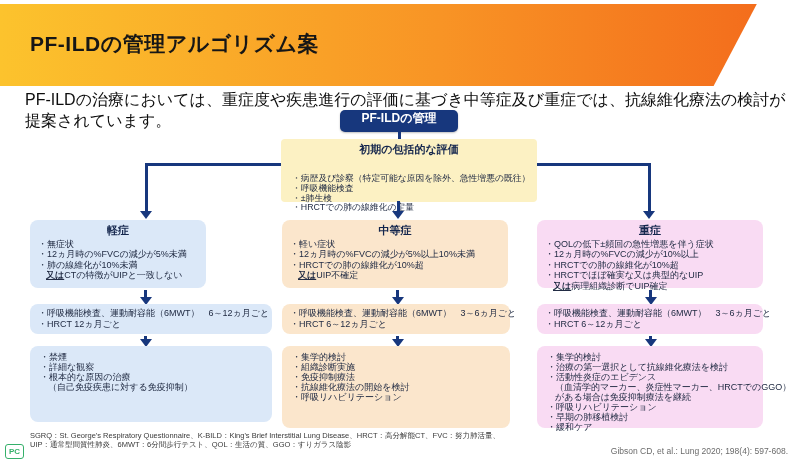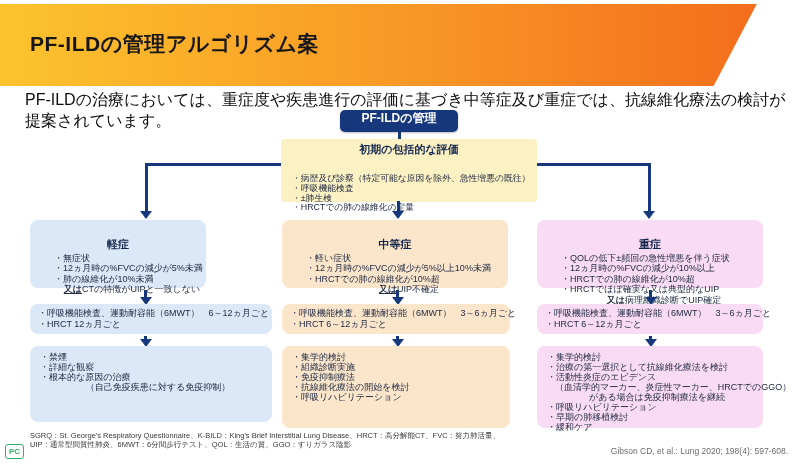--- a/index.html
+++ b/index.html
@@ -24,26 +24,26 @@
         border-right:6px solid transparent;border-top:8px solid var(--navy);}
   
   .assess{position:absolute;left:281px;top:139px;width:256px;height:63px;border-radius:4px;
         padding:0;box-sizing:border-box;}
   .assess .box-title{font-size:11px;font-weight:bold;text-align:center;color:#14264d;
         margin:3px 0 17px 0;}
   .assess .lines{padding:0 6px 0 11px;font-size:8.8px;line-height:9.8px;color:#222c44;}
   
   .col{position:absolute;top:220px;}
   .box{position:absolute;box-sizing:border-box;border-radius:8px;color:#222c44;}
-  .sev{font-size:11px;font-weight:bold;text-align:center;color:#14264d;padding-top:17px;}
+  .sev{font-size:11px;font-weight:bold;text-align:center;color:#14264d;padding-top:3px;}
   .lines .line{white-space:nowrap;}
-  .crit .lines{padding:1px 4px 0 8px;font-size:9px;line-height:10.4px;margin-left:16px;}
+  .crit .lines{padding:1px 4px 0 8px;font-size:9px;line-height:10.4px;}
   .mon  .lines{padding:4px 4px 0 8px;font-size:9px;line-height:11px;}
   .mgmt .lines{padding:6px 4px 0 10px;font-size:9px;line-height:10px;}
-  .line.cont{padding-left:8px;text-align:center;}
+  .line.cont{padding-left:8px;}
   u{font-weight:bold;text-decoration:underline;}
   
   .footnotes{position:absolute;left:30px;top:431px;width:700px;font-size:7.5px;
         line-height:9px;color:#3a3a3a;}
   .citation{position:absolute;right:12px;top:446px;font-size:8.5px;color:#6b6b6b;}
   .pc-logo{position:absolute;left:5px;top:444px;width:17px;height:13px;border:1.5px solid var(--logo-green,#35B06A);
         border-radius:3px;color:var(--logo-green,#35B06A);font-size:8px;font-weight:bold;
         display:flex;align-items:center;justify-content:center;}
 </style>
 </head>

